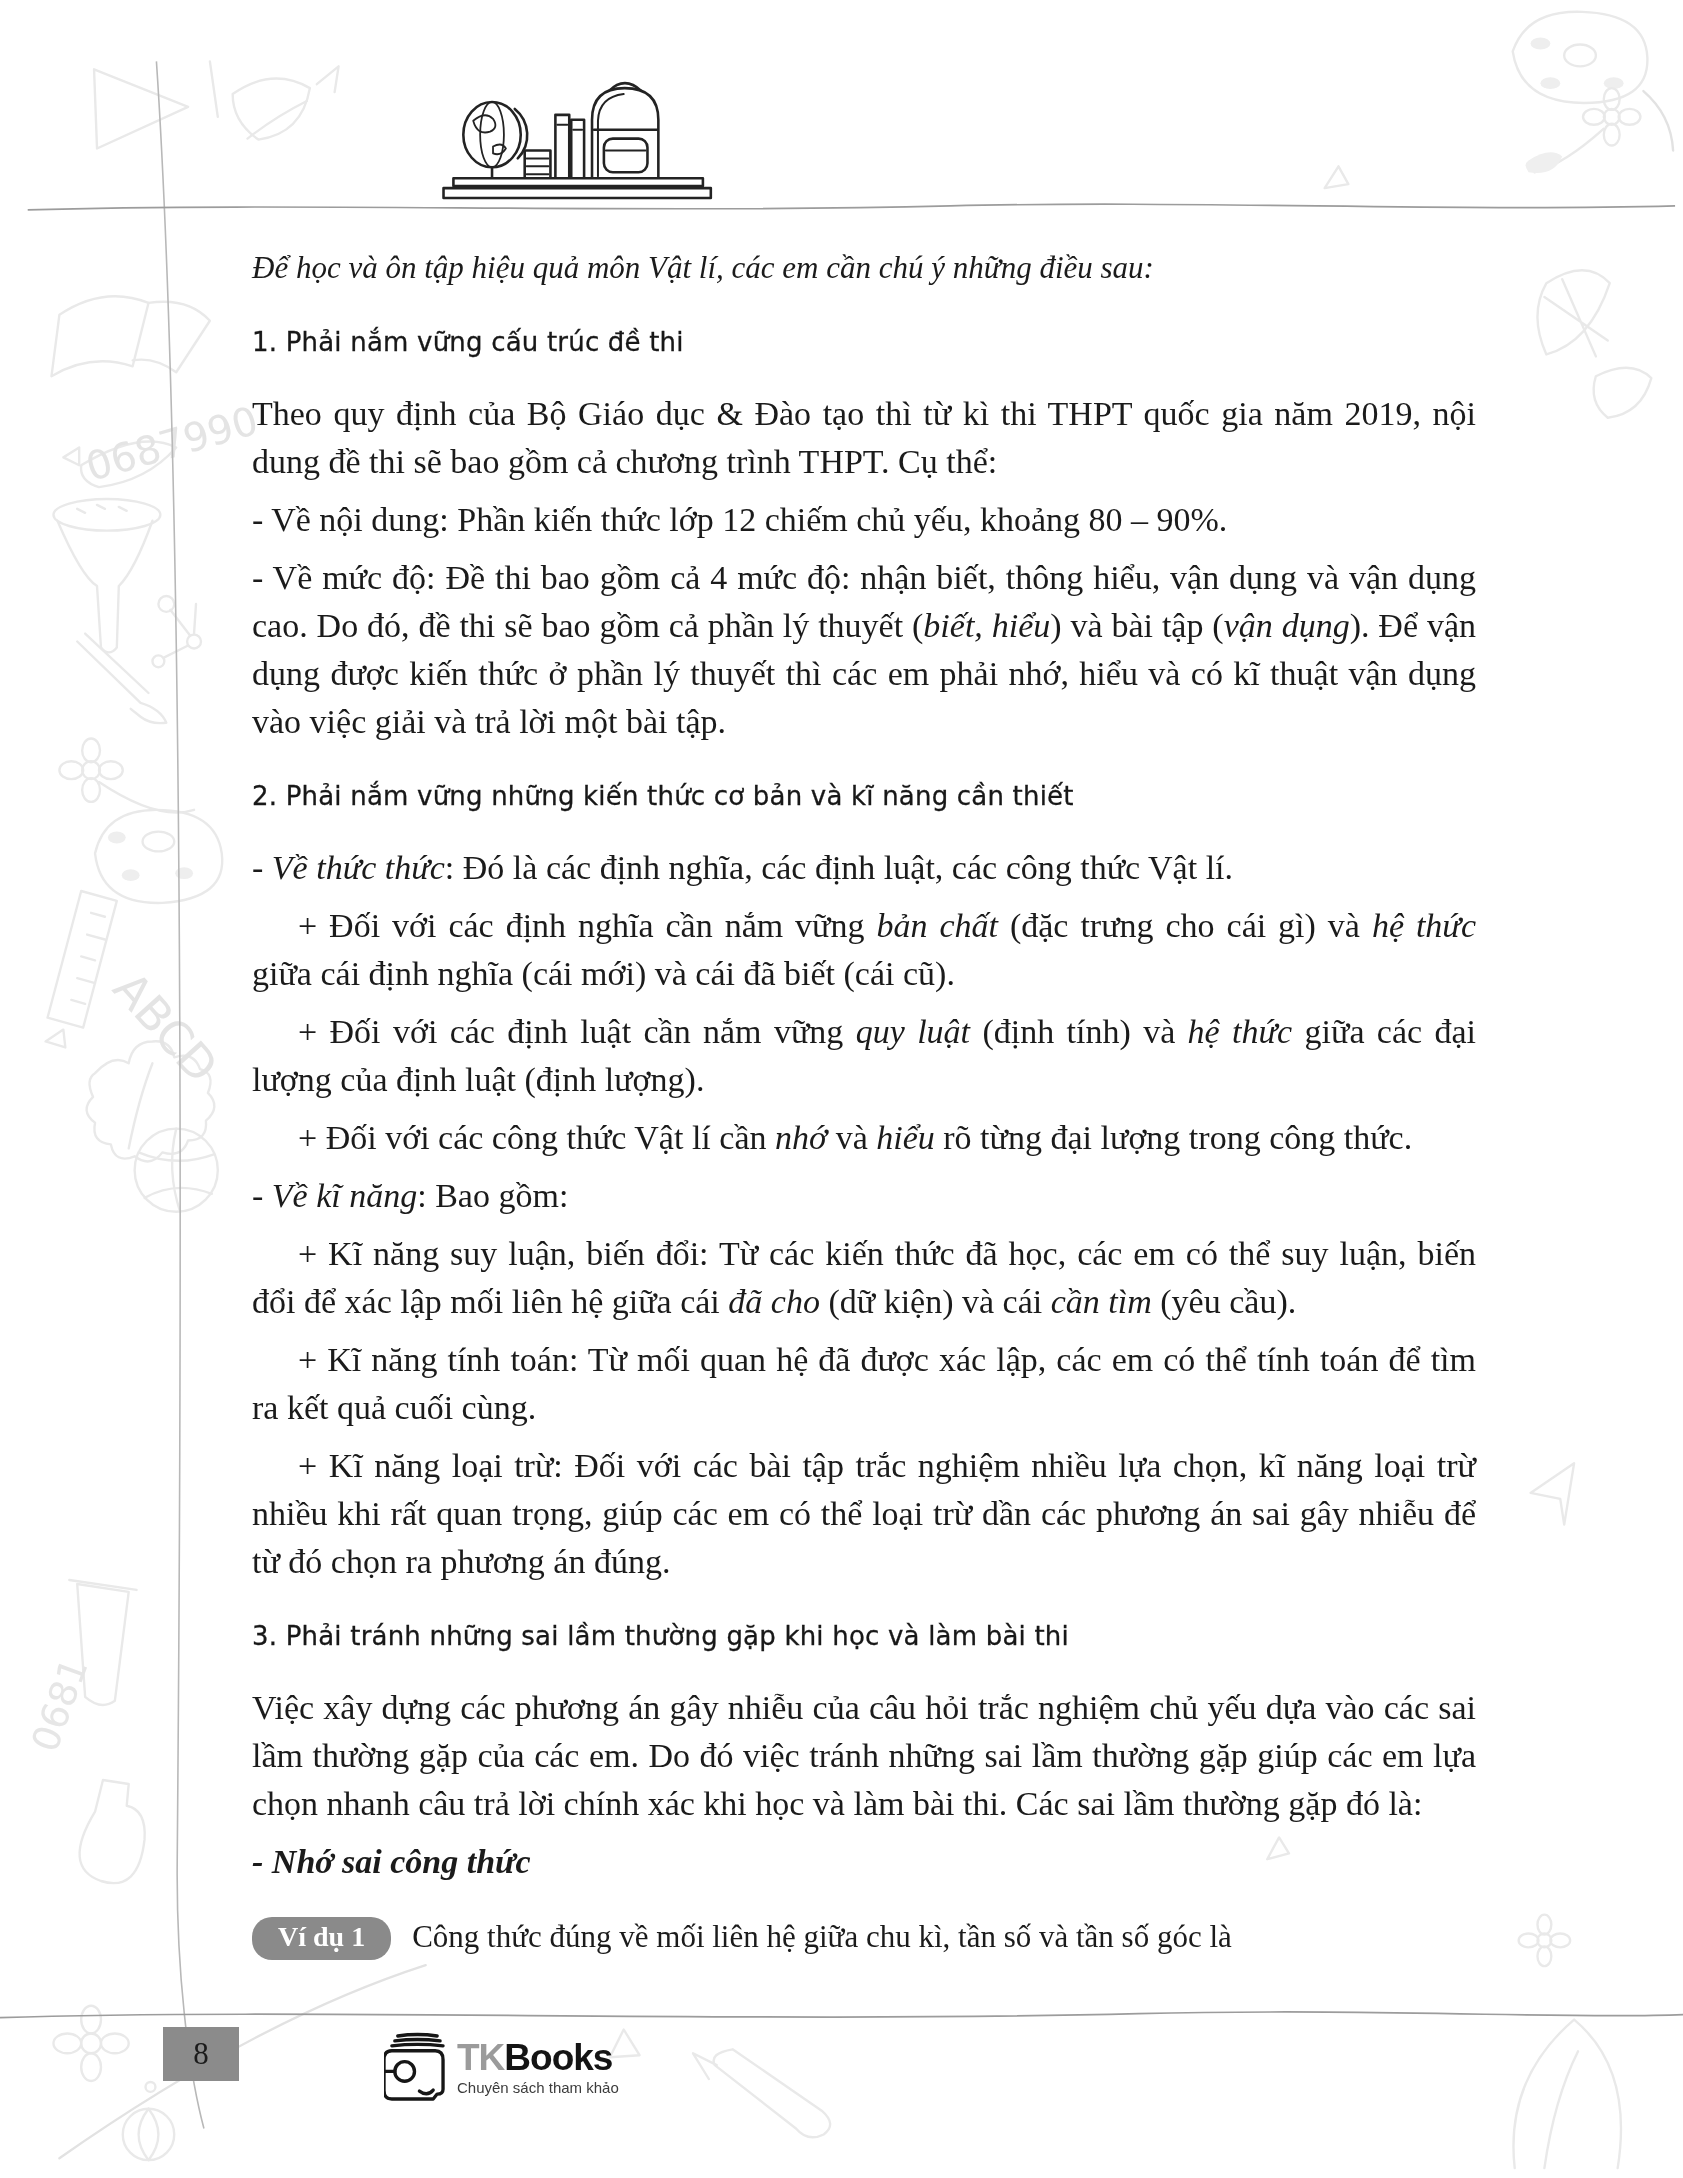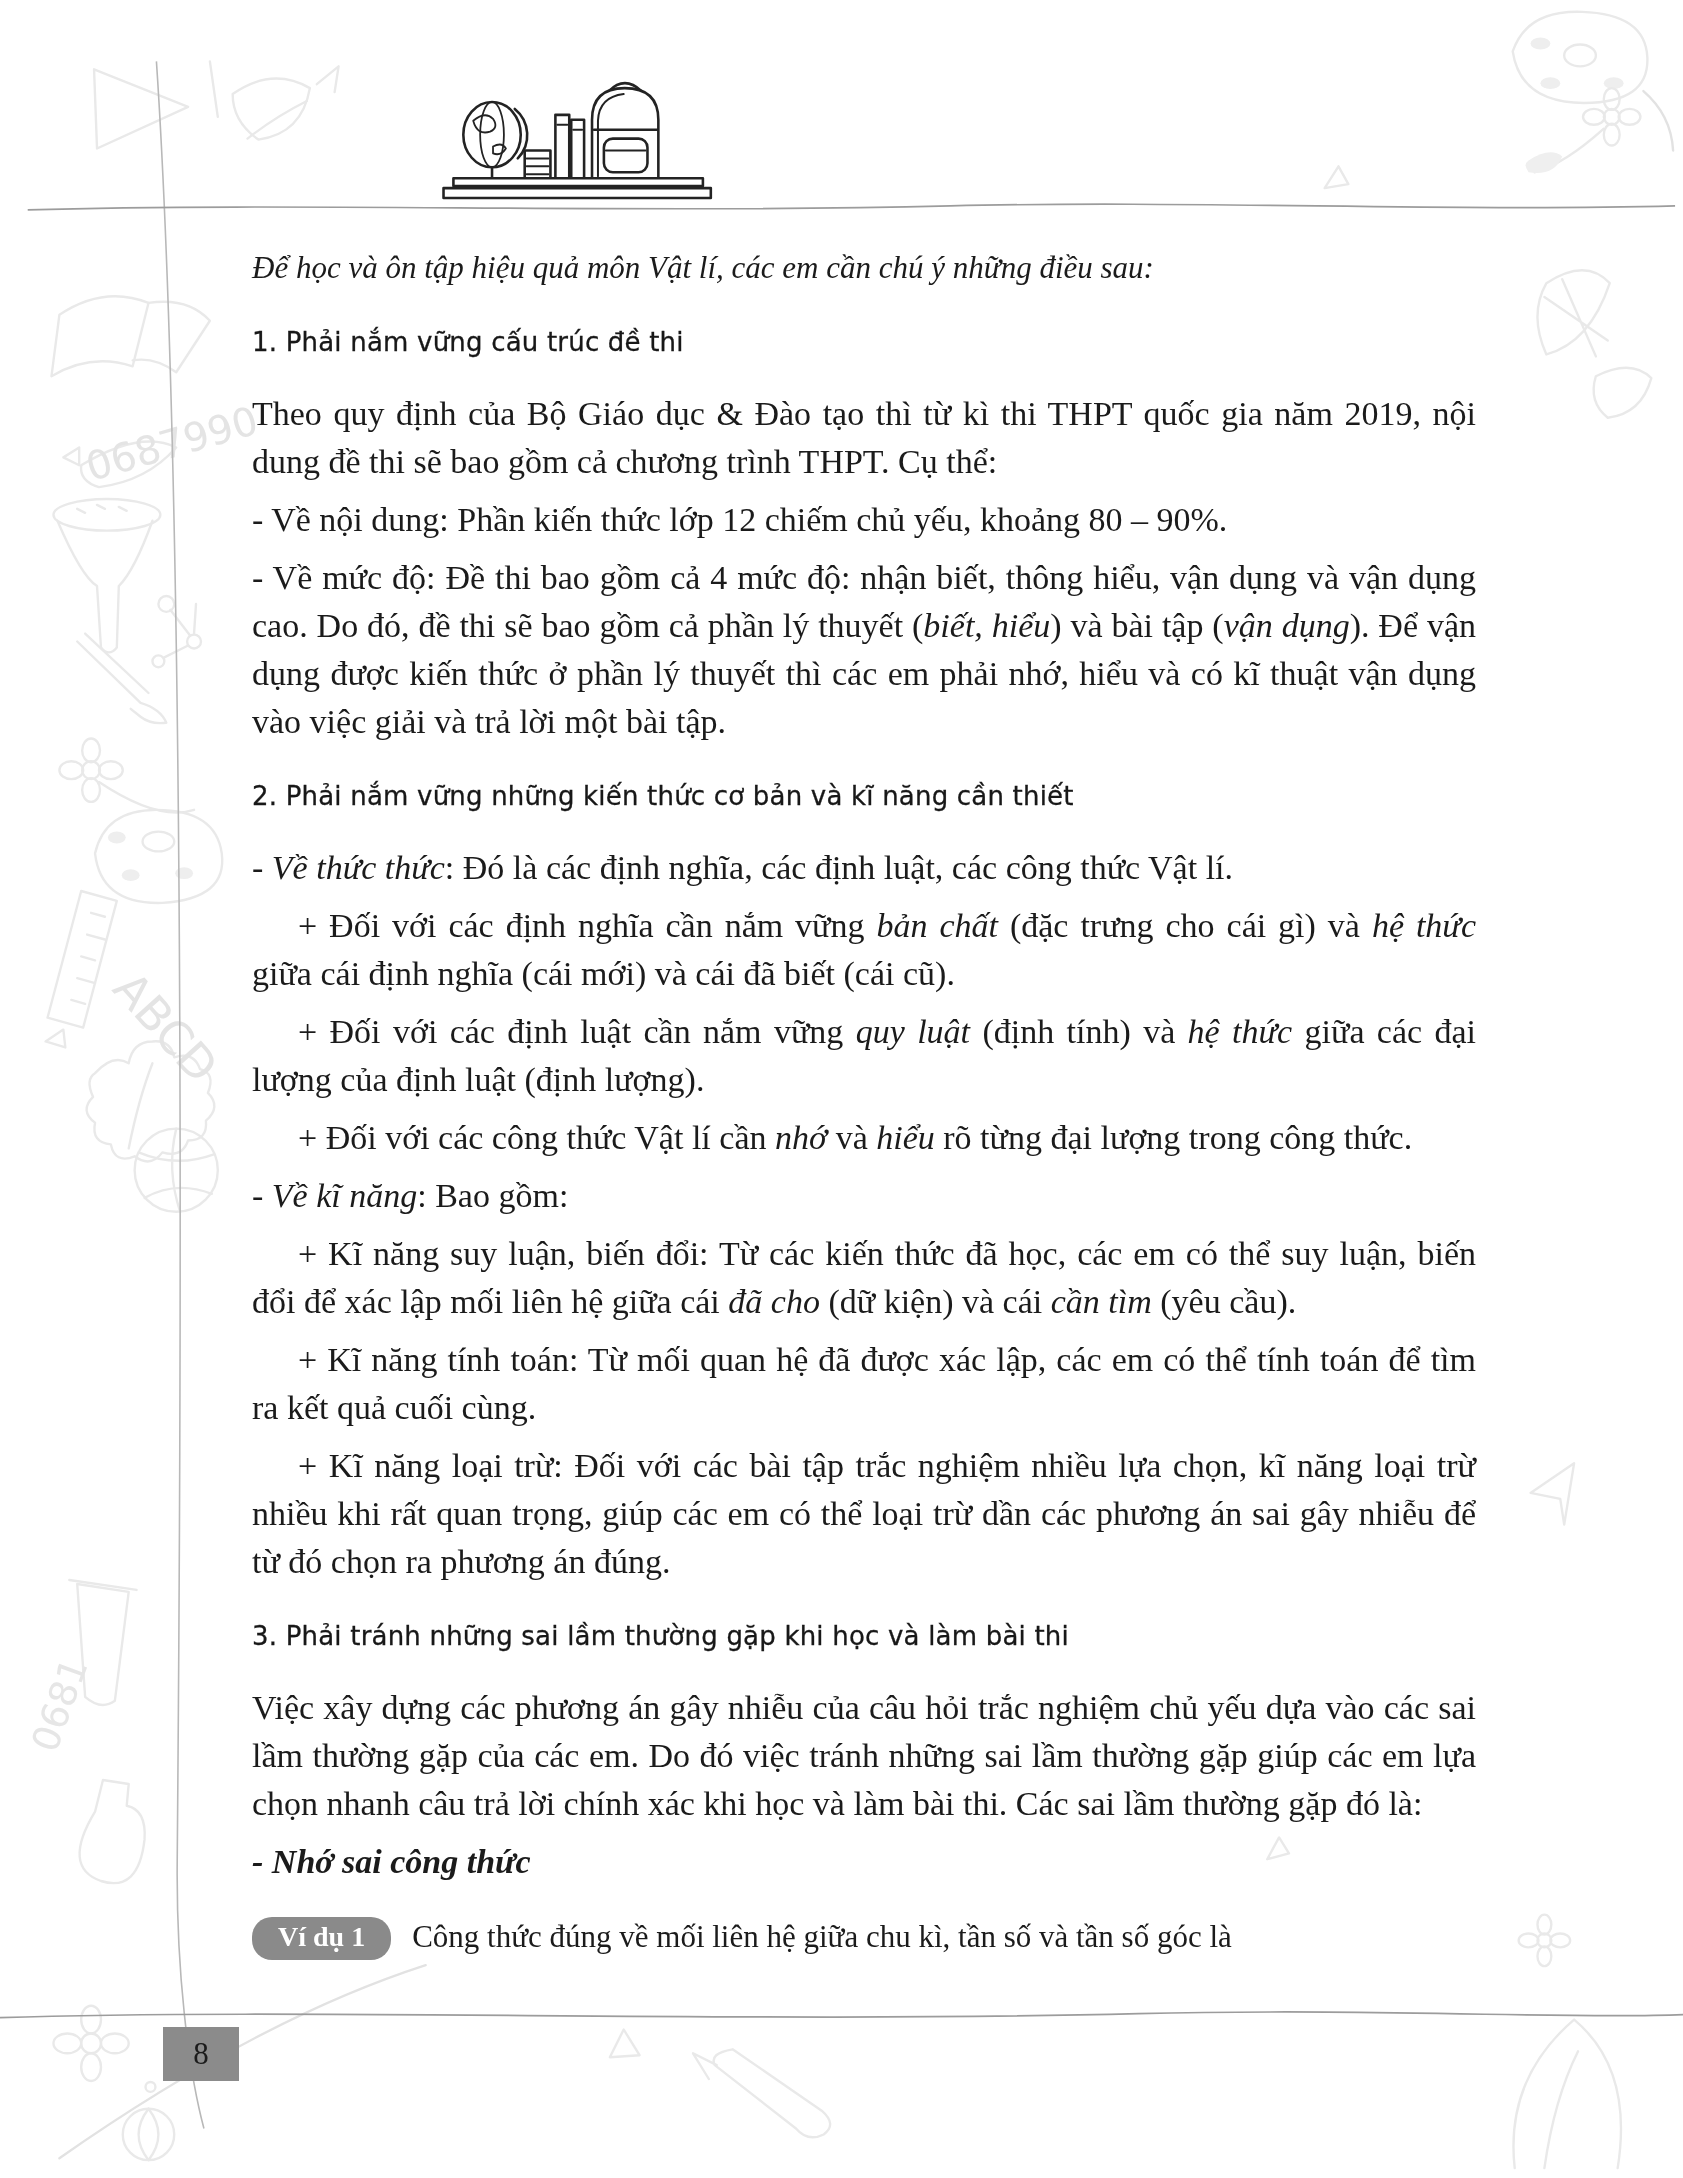--- a/index.html
+++ b/index.html
@@ -236,15 +236,32 @@
       </div>
 
     <div class="example-row">
       <span class="badge">Ví dụ 1</span>
       <span>Công thức đúng về mối liên hệ giữa chu kì, tần số và tần số góc là</span>
     </div>
   </main>
 
   <div class="page-num">8</div>
 
+  <div class="logo">
+    <svg width="61" height="71" viewBox="0 0 62 72">
+      <g stroke="#161616" stroke-width="3.4" fill="none" stroke-linecap="round" stroke-linejoin="round">
+        <path d="M14,4 q20,-3 40,0"></path>
+        <path d="M11,9 q23,-3 46,0"></path>
+        <path d="M8,14 q26,-3 52,0"></path>
+        <path d="M8,19 l44,0 q8,0 8,9 l0,30 q0,5 -6,5 l-4,5 l-42,0 q-8,0 -8,-9 l0,-31 q0,-9 8,-9 Z"></path>
+        <circle cx="21" cy="40" r="10"></circle>
+        <path d="M11,40 l-11,0"></path>
+        <path d="M36,60 q8,6 14,-1"></path>
+      </g>
+    </svg>
+    <div>
+      <div class="logo-name"><span class="logo-tk">TK</span><span class="logo-books">Books</span></div>
+      <div class="logo-tagline">Chuyên sách tham khảo</div>
+    </div>
+  </div>
 
 </div>
 
 
 </body></html>

